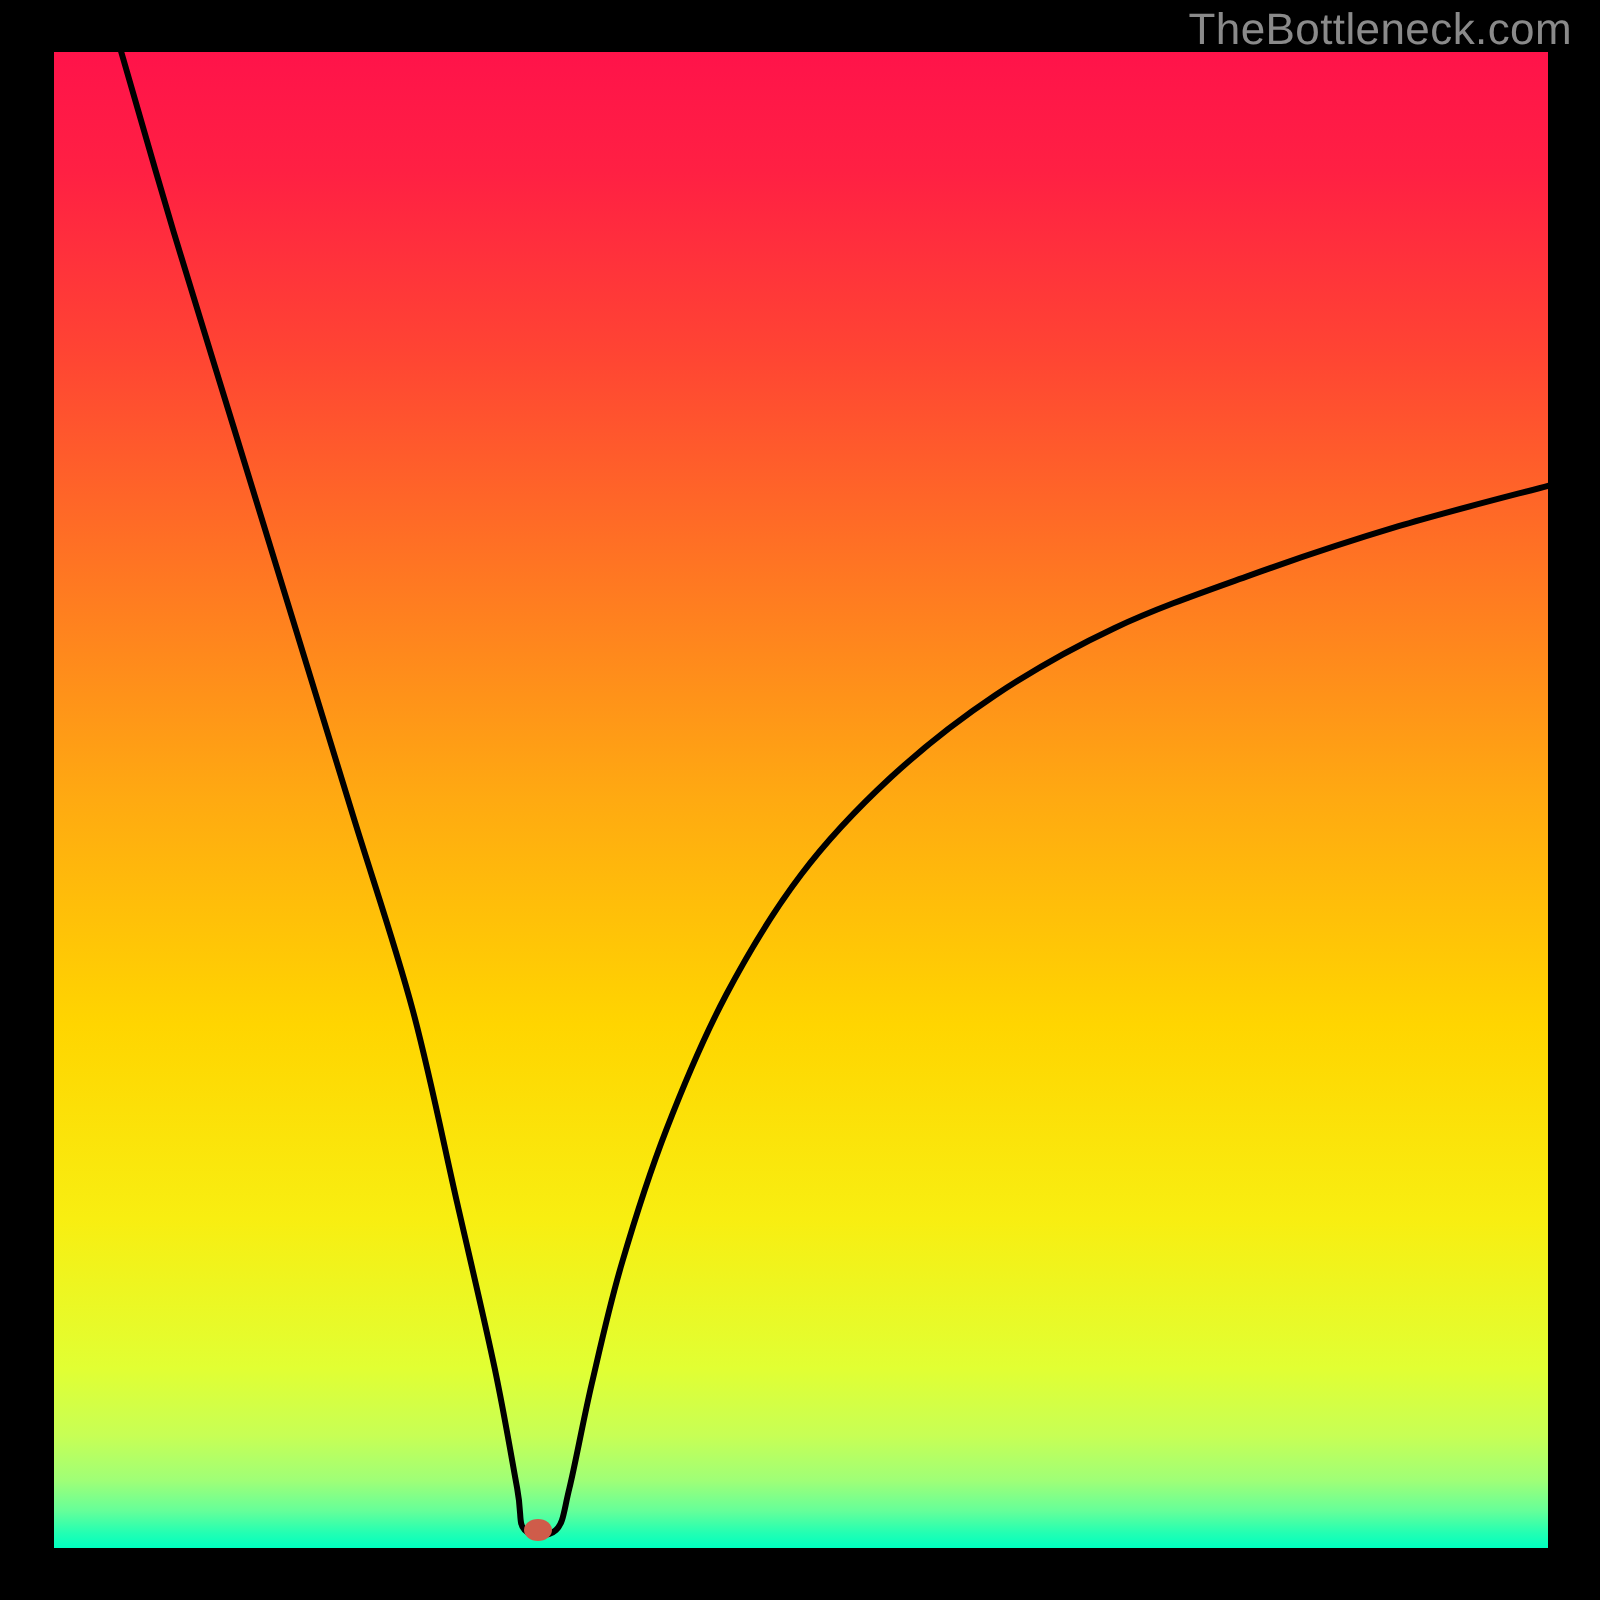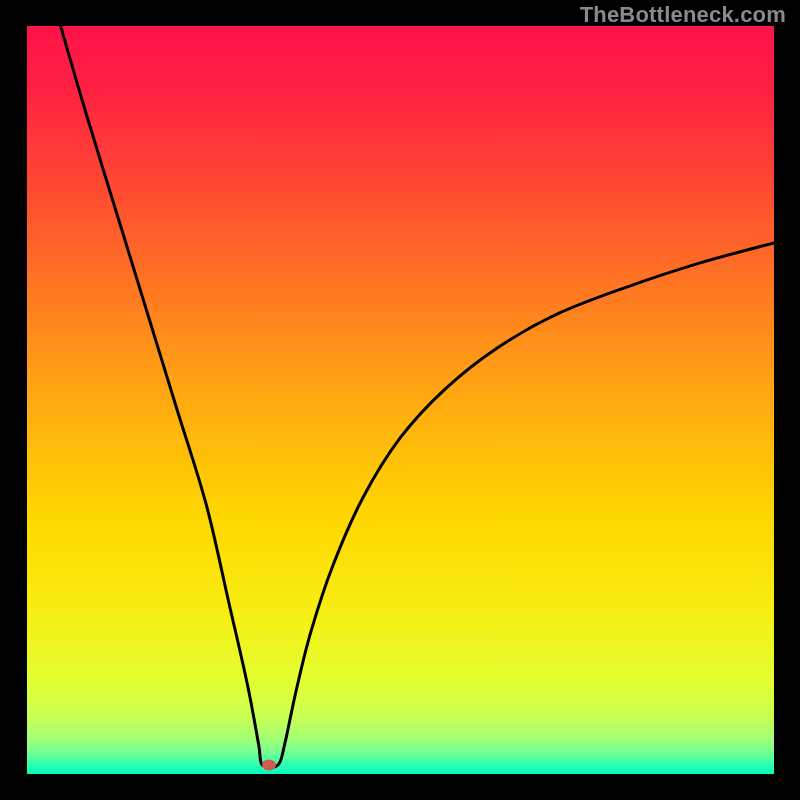--- a/index.html
+++ b/index.html
@@ -15,21 +15,21 @@
     width: 800px;
     height: 800px;
     background: #000;
   }
   .watermark {
     position: absolute;
     top: 2px;
     right: 14px;
     font-family: Arial, Helvetica, sans-serif;
     font-size: 22px;
-    font-weight: 700;
+    font-weight: 400;
     color: #8a8a8a;
     letter-spacing: 0.2px;
     z-index: 30;
   }
   .plot {
     position: absolute;
     left: 27px;
     top: 26px;
     width: 747px;
     height: 748px;

